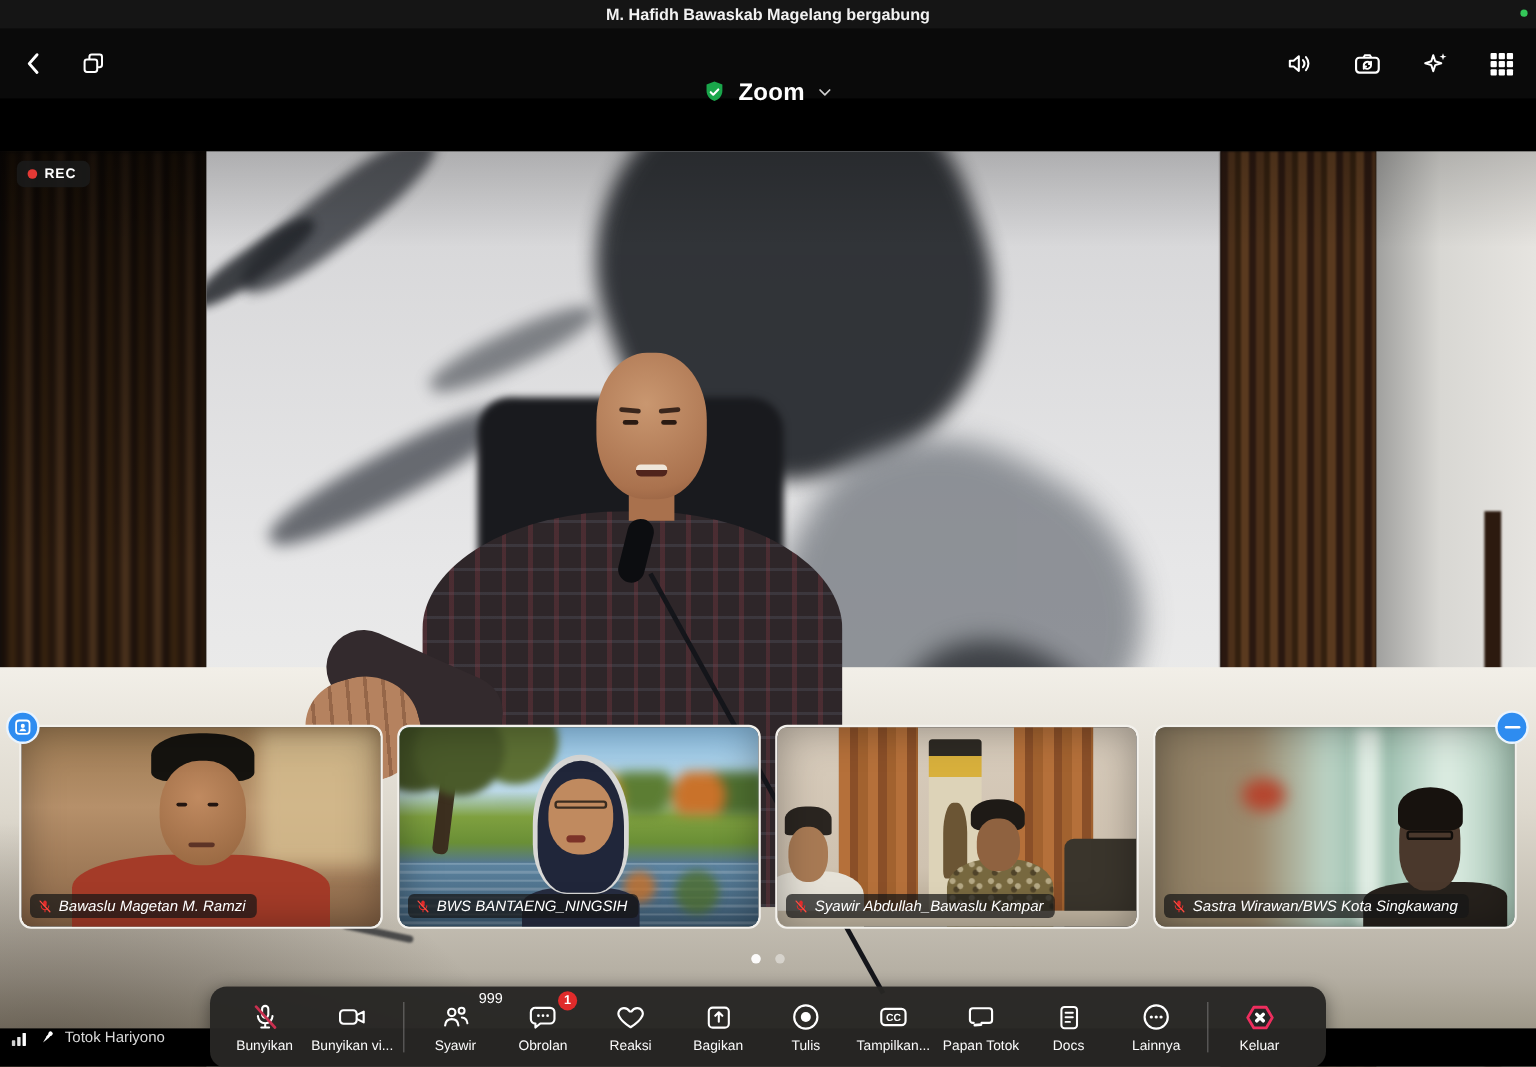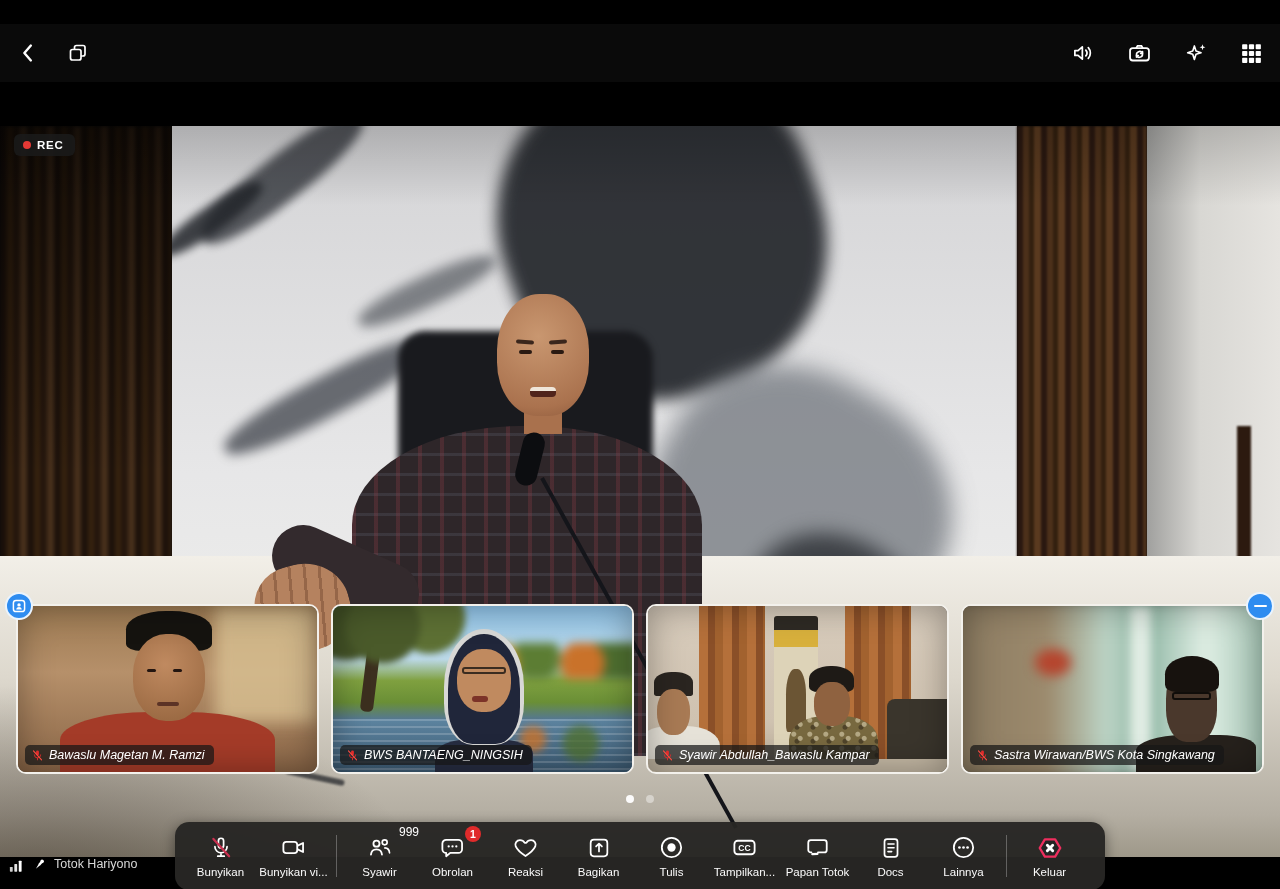--- a/index.html
+++ b/index.html
@@ -184,36 +184,50 @@
 
   
   .status-bar { position:absolute; left:0; top:857px; width:1280px; height:32px; background:#000;
     display:flex; align-items:flex-start; gap:7px; padding-left:8px; color:#d8d8d8; font-size:12.5px; }
 </style>
 </head>
 <body>
 
 <div class="screen">
 
+  <div class="notif-bar">
+    <span>M. Hafidh Bawaskab Magelang bergabung</span>
+    <span class="cam-dot"></span>
+  </div>
 
   <div class="nav-bar">
     <div class="nav-left">
       <button class="icon-btn">
         <svg width="26" height="26" viewBox="0 0 28 28">
             <polyline points="16,6 9,14 16,22" fill="none" stroke="#fff" stroke-width="2.6" stroke-linecap="round" stroke-linejoin="round"></polyline>
           </svg>
       </button>
       <button class="icon-btn">
         <svg width="24" height="24" viewBox="0 0 24 24">
           <rect x="8.5" y="4.5" width="10.5" height="10.5" rx="2" fill="none" stroke="#fff" stroke-width="1.7"></rect>
           <rect x="4.5" y="8.5" width="10.5" height="10.5" rx="2" fill="#0a0a0a" stroke="#fff" stroke-width="1.7"></rect>
         </svg>
       </button>
     </div>
 
+    <button class="nav-center">
+      <svg width="22" height="22" viewBox="0 0 24 24">
+        <path d="M12 2.2l7.2 2.6v5.6c0 4.7-3.1 7.8-7.2 9.4-4.1-1.6-7.2-4.7-7.2-9.4V4.8z" fill="#1aa64b"></path>
+        <path d="M8.6 11.8l2.3 2.3 4.6-4.8" fill="none" stroke="#fff" stroke-width="1.9" stroke-linecap="round" stroke-linejoin="round"></path>
+      </svg>
+      <span class="nav-title">Zoom</span>
+      <svg width="16" height="16" viewBox="0 0 24 24">
+          <polyline points="6,9 12,15 18,9" fill="none" stroke="#cfcfcf" stroke-width="2.2" stroke-linecap="round" stroke-linejoin="round"></polyline>
+        </svg>
+    </button>
 
     <div class="nav-right">
       <button class="icon-btn">
         <svg width="26" height="26" viewBox="0 0 24 24">
           <path d="M4.5 9.8v4.4h2.9l4 3.4V6.4l-4 3.4z" fill="none" stroke="#fff" stroke-width="1.6" stroke-linejoin="round"></path>
           <path d="M14.6 9.3a4.2 4.2 0 0 1 0 5.4" fill="none" stroke="#fff" stroke-width="1.6" stroke-linecap="round"></path>
           <path d="M16.9 7a7.6 7.6 0 0 1 0 10" fill="none" stroke="#fff" stroke-width="1.6" stroke-linecap="round"></path>
         </svg>
       </button>
       <button class="icon-btn">

